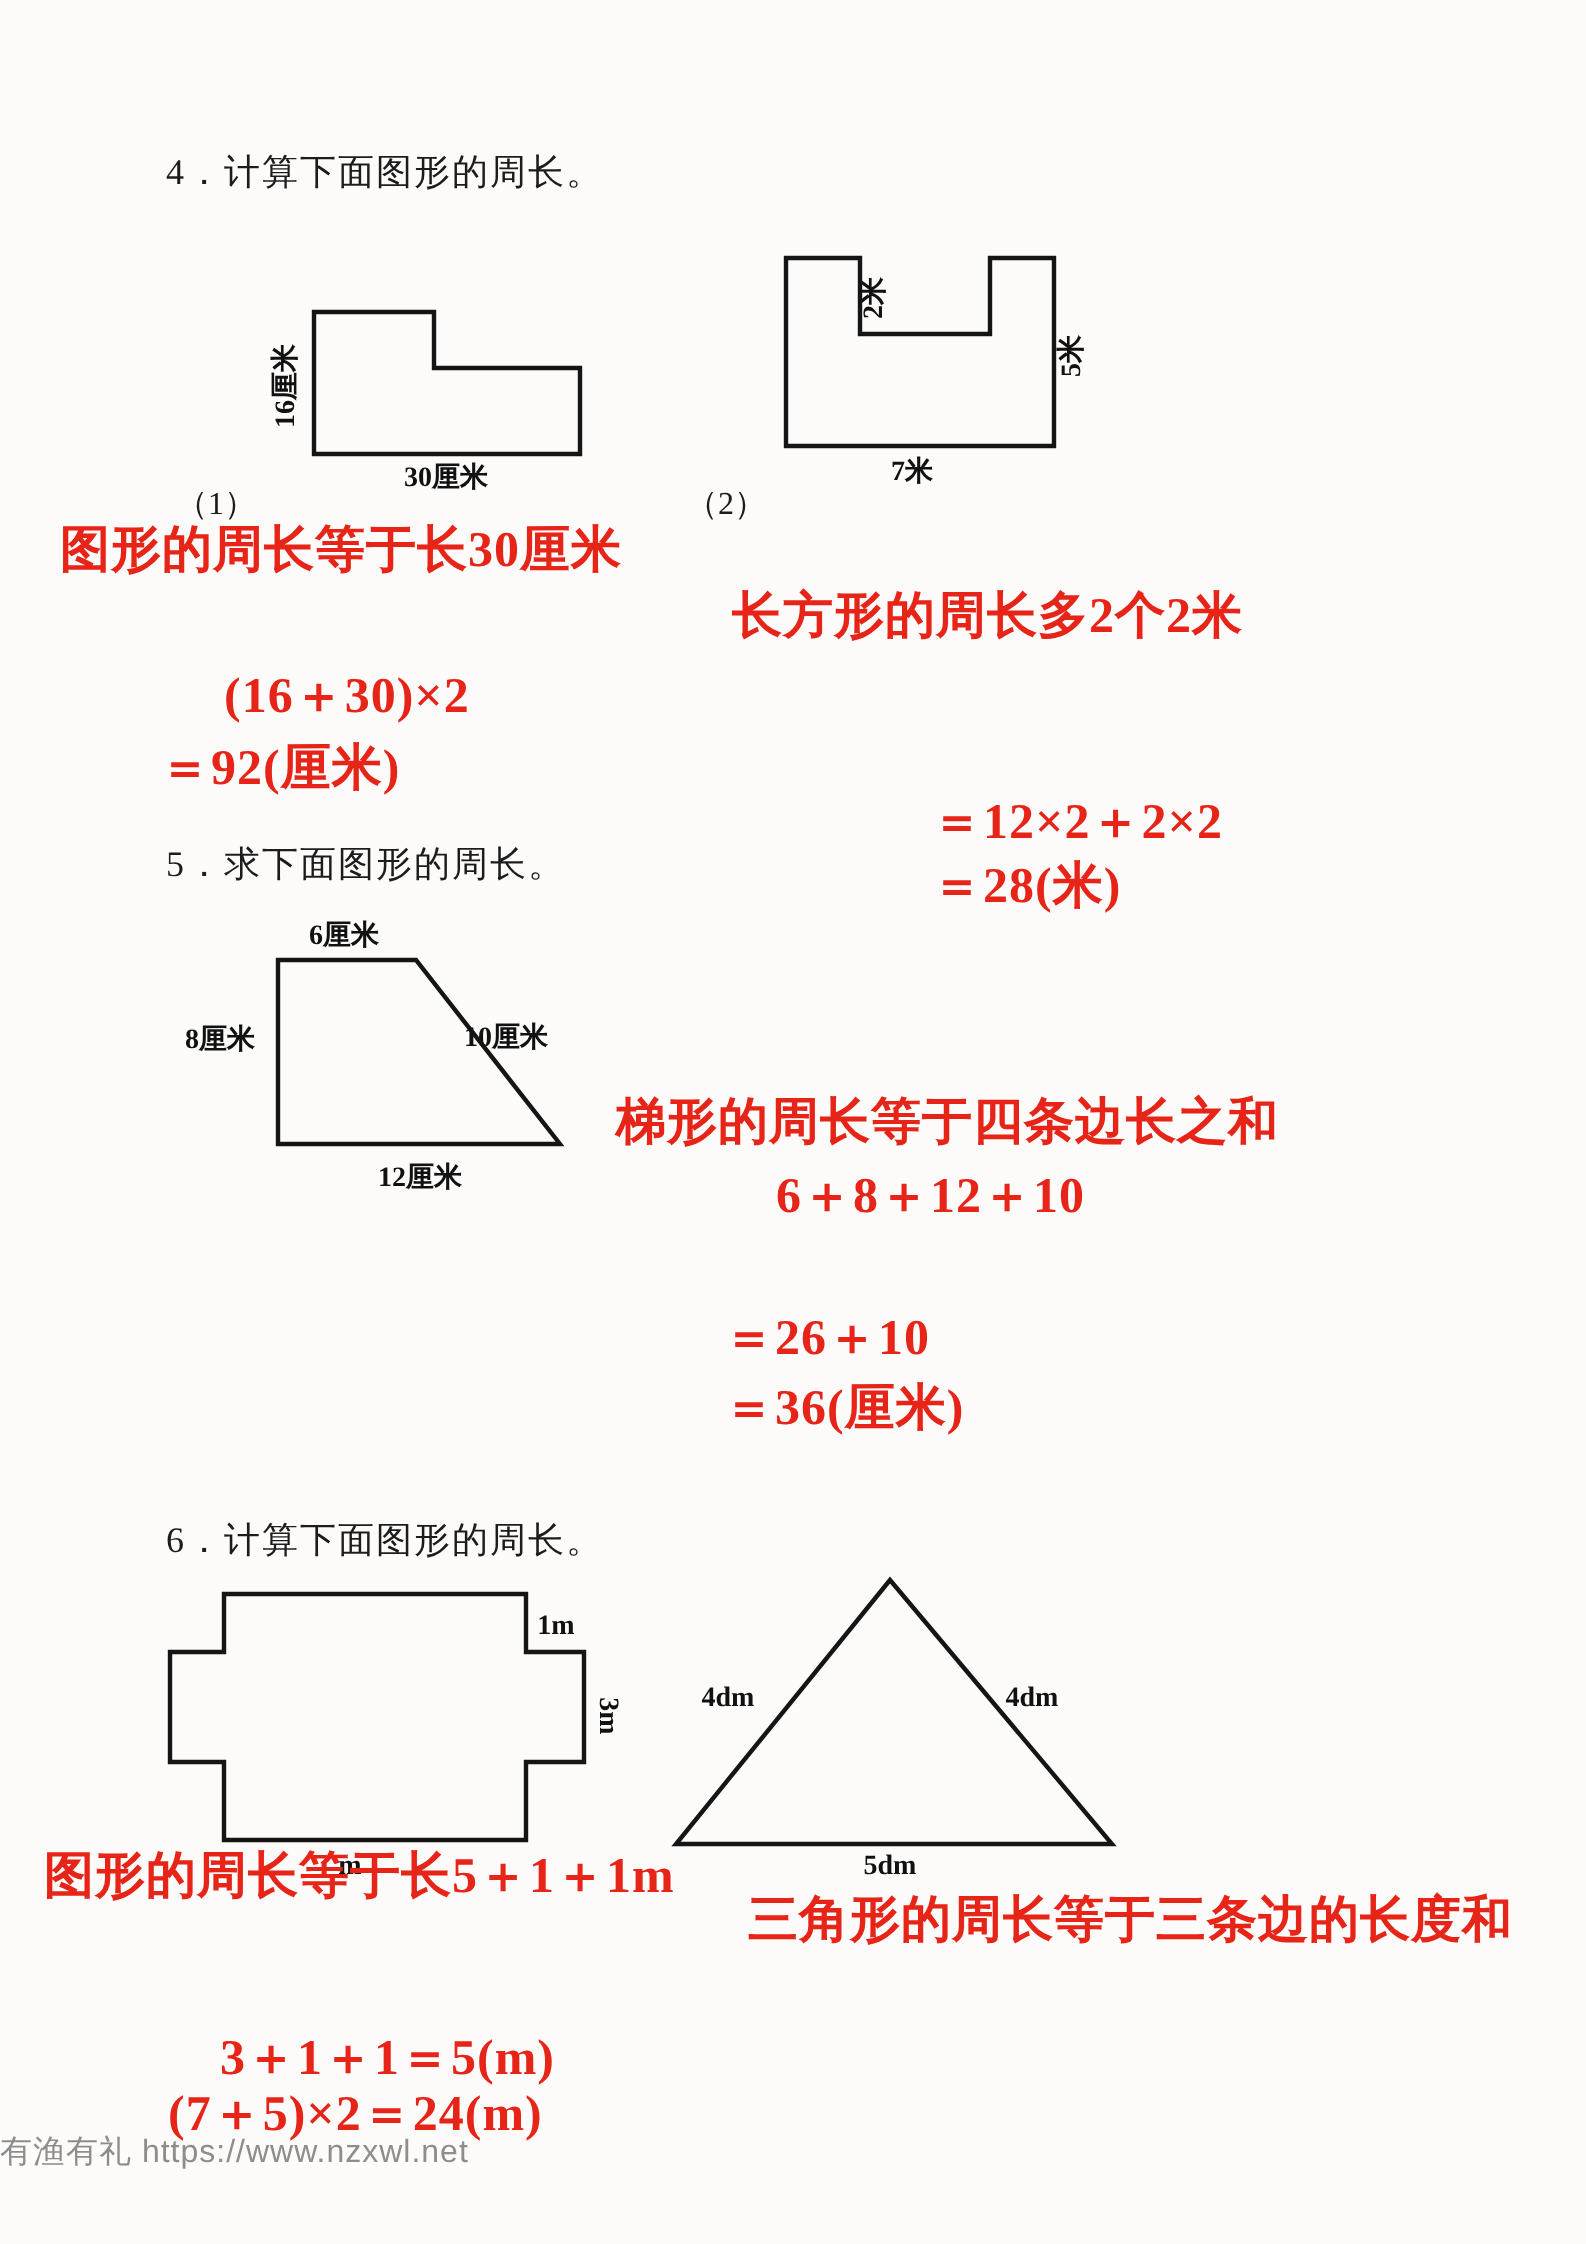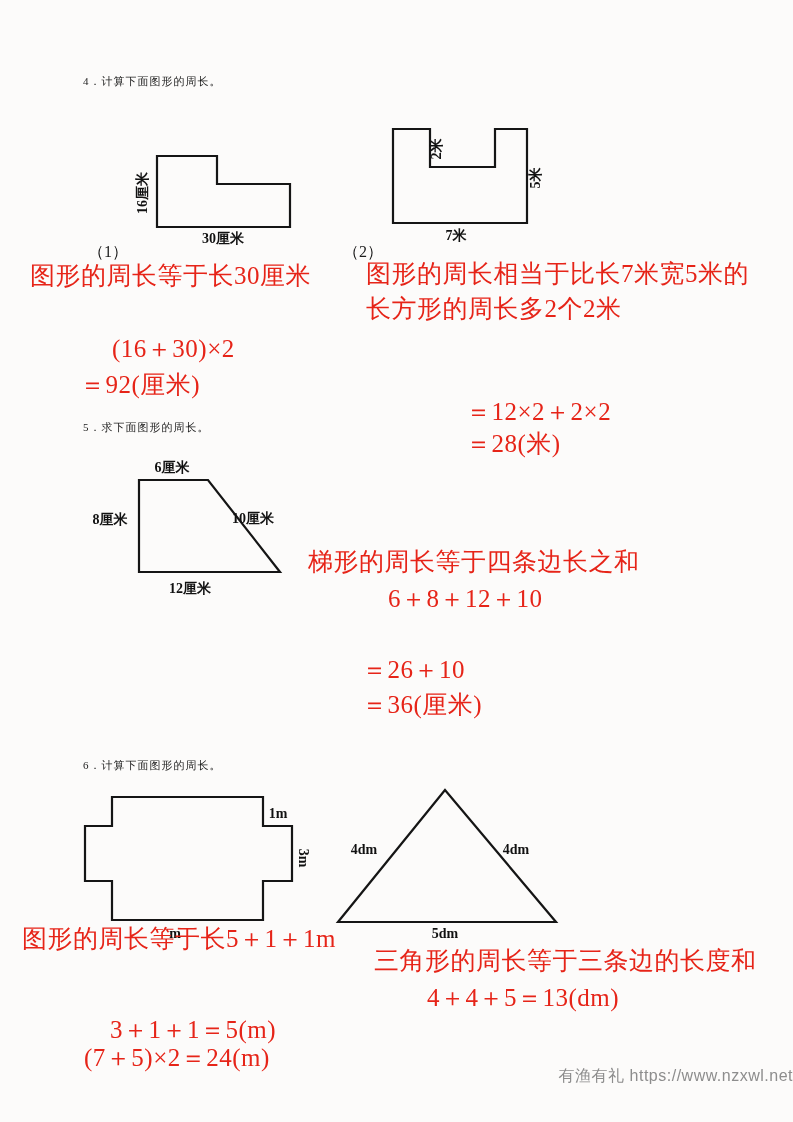--- a/index.html
+++ b/index.html
@@ -7,56 +7,56 @@
     position:relative;
     width:793px;height:1122px;
     margin:0 auto;
     background:#fcfbfa;
     overflow:hidden;
     font-family:"Liberation Serif","DejaVu Serif",serif;
     color:#1c1c1c;
   }
   .abs{position:absolute;}
   .qtitle{
-    font-size:11px;
+    font-size:18px;
     letter-spacing:1px;
     color:#1c1c1c;
     white-space:nowrap;
   }
   .flabel{
     font-size:14px;
     font-weight:bold;
     color:#111;
     text-align:center;
     white-space:nowrap;
   }
   .vlabel-ccw{transform:rotate(-90deg);}
   .vlabel-cw{transform:rotate(90deg);}
   .caption{
     font-size:16px;
     color:#1c1c1c;
     white-space:nowrap;
   }
   .red{
     font-size:25px;
-    font-weight:normal;
+    font-weight:bold;
     color:#e62418;
     white-space:nowrap;
     letter-spacing:0.5px;
     line-height:1.1;
   }
   .fig polygon{
     fill:none;
     stroke:#151515;
     stroke-width:2.2;
     stroke-linejoin:miter;
   }
   .watermark{
     left:0;top:1066px;width:793px;
-    text-align:right;
+    text-align:left;
     font-size:16px;
     color:#8d8d8d;
     font-family:"Liberation Sans","DejaVu Sans",sans-serif;
     letter-spacing:0.5px;
   }
 </style>
 </head>
 <body>
 
 <div class="page">
@@ -75,34 +75,33 @@
   </svg>
   <div class="abs flabel vlabel-ccw" style="left:407px;top:140px;width:60px">2米</div>
   <div class="abs flabel vlabel-ccw" style="left:506px;top:169px;width:60px">5米</div>
   <div class="abs flabel" style="left:426px;top:227px;width:60px">7米</div>
   <div class="abs caption" style="left:343px;top:242px">（2）</div>
 
   <div class="abs red" style="left:30px;top:262px">图形的周长等于长30厘米</div>
   <div class="abs red" style="left:112px;top:335px">(16＋30)×2</div>
   <div class="abs red" style="left:80px;top:371px">＝92(厘米)</div>
 
-  <div class="abs red" style="left:366px;top:260px">图形的周长相当于比长7米宽5米的</div>
   <div class="abs red" style="left:366px;top:295px">长方形的周长多2个2米</div>
   <div class="abs red" style="left:466px;top:398px">＝12×2＋2×2</div>
   <div class="abs red" style="left:466px;top:430px">＝28(米)</div>
 
   <div class="abs qtitle" style="left:83px;top:420px">5．求下面图形的周长。</div>
 
   <svg class="abs fig" style="left:134px;top:475px" width="154" height="104">
     <polygon points="5,5 74,5 146,97 5,97"></polygon>
   </svg>
   <div class="abs flabel" style="left:142px;top:459px;width:60px">6厘米</div>
   <div class="abs flabel" style="left:82px;top:511px;width:56px">8厘米</div>
   <div class="abs flabel" style="left:219px;top:510px;width:68px">10厘米</div>
-  <div class="abs flabel" style="left:156px;top:580px;width:68px">12厘米</div>
+  <div class="abs flabel" style="left:176px;top:580px;width:68px">12厘米</div>
 
   <div class="abs red" style="left:308px;top:548px">梯形的周长等于四条边长之和</div>
   <div class="abs red" style="left:388px;top:585px">6＋8＋12＋10</div>
   <div class="abs red" style="left:362px;top:656px">＝26＋10</div>
   <div class="abs red" style="left:362px;top:691px">＝36(厘米)</div>
 
   <div class="abs qtitle" style="left:83px;top:758px">6．计算下面图形的周长。</div>
 
   <svg class="abs fig" style="left:80px;top:792px" width="220" height="134">
     <polygon points="32,5 183,5 183,34 212,34 212,89 183,89 183,128 32,128 32,89 5,89 5,34 32,34"></polygon>
@@ -116,17 +115,16 @@
   </svg>
   <div class="abs flabel" style="left:336px;top:842px;width:56px">4dm</div>
   <div class="abs flabel" style="left:488px;top:842px;width:56px">4dm</div>
   <div class="abs flabel" style="left:417px;top:926px;width:56px">5dm</div>
 
   <div class="abs red" style="left:22px;top:925px">图形的周长等于长5＋1＋1m</div>
   <div class="abs red" style="left:110px;top:1016px">3＋1＋1＝5(m)</div>
   <div class="abs red" style="left:84px;top:1044px">(7＋5)×2＝24(m)</div>
 
   <div class="abs red" style="left:374px;top:947px">三角形的周长等于三条边的长度和</div>
-  <div class="abs red" style="left:427px;top:984px">4＋4＋5＝13(dm)</div>
 
   <div class="abs watermark">有渔有礼 https://www.nzxwl.net</div>
 
 </div>
 
 </body></html>

